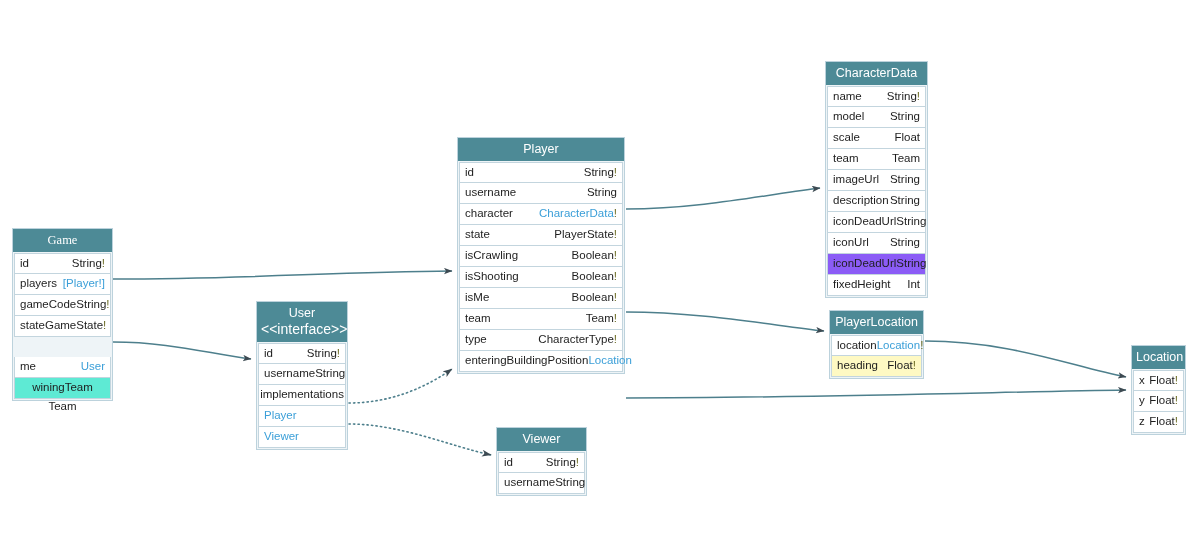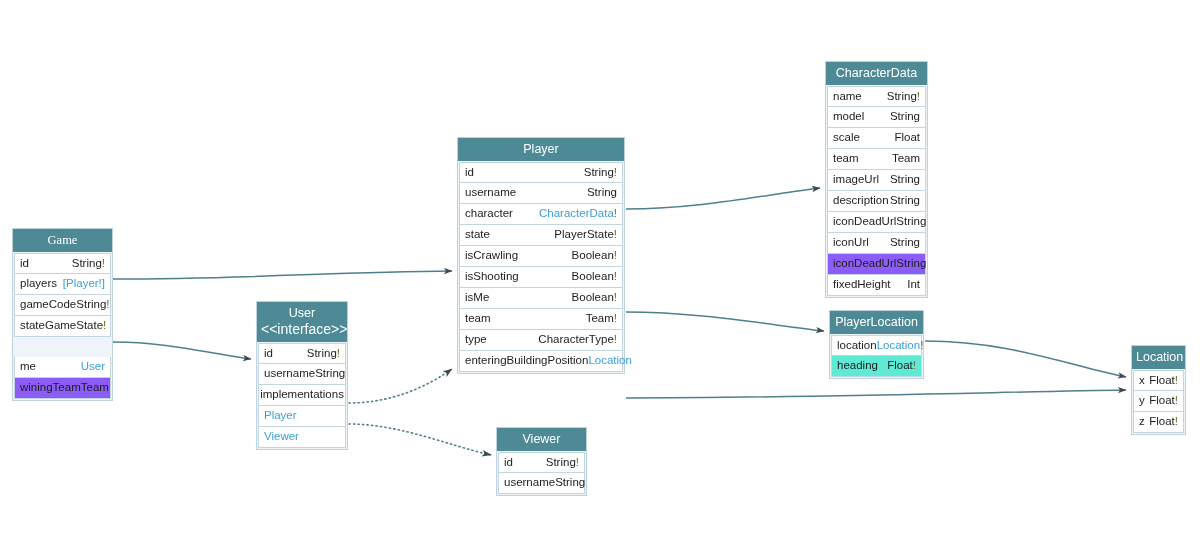--- a/index.html
+++ b/index.html
@@ -74,21 +74,21 @@
             <span class="ftype"><span>String</span><span class="bang" style="color: rgb(107, 107, 35);">!</span></span>
           </div>
           <div class="row" style="border-color: rgb(195, 213, 222); background: rgb(255, 255, 255);">
             <span class="fname">state</span>
             <span class="ftype"><span>GameState</span><span class="bang" style="color: rgb(107, 107, 35);">!</span></span>
           </div>
           <div class="row" style="border-color: rgb(195, 213, 222); background: rgb(255, 255, 255); margin-top: 20px;">
             <span class="fname">me</span>
             <span class="ftype link" style="color: rgb(59, 159, 216);"><span>User</span></span>
           </div>
-          <div class="row" style="border-color: rgb(195, 213, 222); background: #8b5cf6;">
+          <div class="row" style="border-color: rgb(195, 213, 222); background: #5eead4; flex-direction: column;">
             <span class="fname">winingTeam</span>
             <span class="ftype"><span>Team</span></span>
           </div>
         </div>
       </div>
       <div class="entity" style="left: 256px; top: 301px; width: 92px; background: rgb(238, 244, 247); border-color: rgb(188, 210, 220);">
         <div class="entity-header" style="background: rgb(77, 138, 150); color: rgb(255, 255, 255);"><span>User</span><span class="sub">&lt;&lt;interface&gt;&gt;</span></div>
         <div class="rows">
           <div class="row" style="border-color: rgb(195, 213, 222); background: rgb(255, 255, 255);">
             <span class="fname">id</span>
@@ -212,21 +212,21 @@
           </div>
         </div>
       </div>
       <div class="entity" style="left: 829px; top: 310px; width: 95px; background: rgb(238, 244, 247); border-color: rgb(188, 210, 220);">
         <div class="entity-header" style="background: rgb(77, 138, 150); color: rgb(255, 255, 255);"><span>PlayerLocation</span></div>
         <div class="rows">
           <div class="row" style="border-color: rgb(195, 213, 222); background: rgb(255, 255, 255);">
             <span class="fname">location</span>
             <span class="ftype link" style="color: rgb(59, 159, 216);"><span>Location</span><span class="bang" style="color: rgb(107, 107, 35);">!</span></span>
           </div>
-          <div class="row" style="border-color: rgb(195, 213, 222); background: #5eead4;">
+          <div class="row" style="border-color: rgb(195, 213, 222); background: #fef9c3;">
             <span class="fname">heading</span>
             <span class="ftype"><span>Float</span><span class="bang" style="color: rgb(107, 107, 35);">!</span></span>
           </div>
         </div>
       </div>
       <div class="entity" style="left: 1131px; top: 345px; width: 55px; background: rgb(238, 244, 247); border-color: rgb(188, 210, 220);">
         <div class="entity-header" style="background: rgb(77, 138, 150); color: rgb(255, 255, 255);"><span>Location</span></div>
         <div class="rows">
           <div class="row" style="border-color: rgb(195, 213, 222); background: rgb(255, 255, 255);">
             <span class="fname">x</span>

